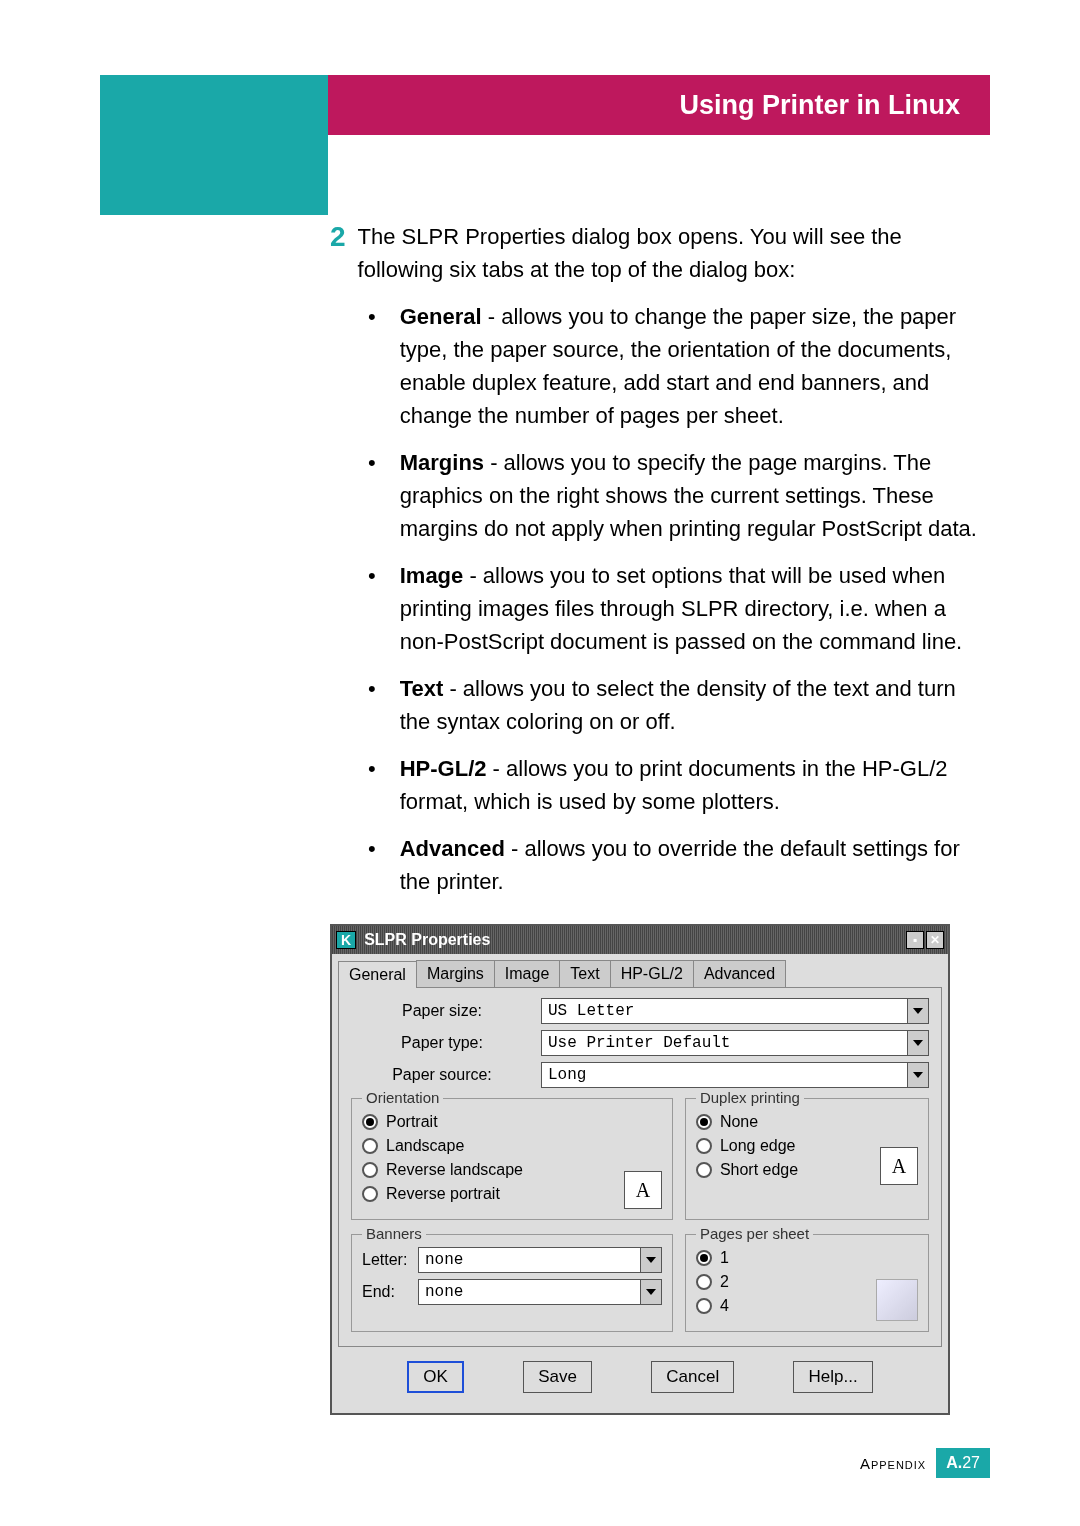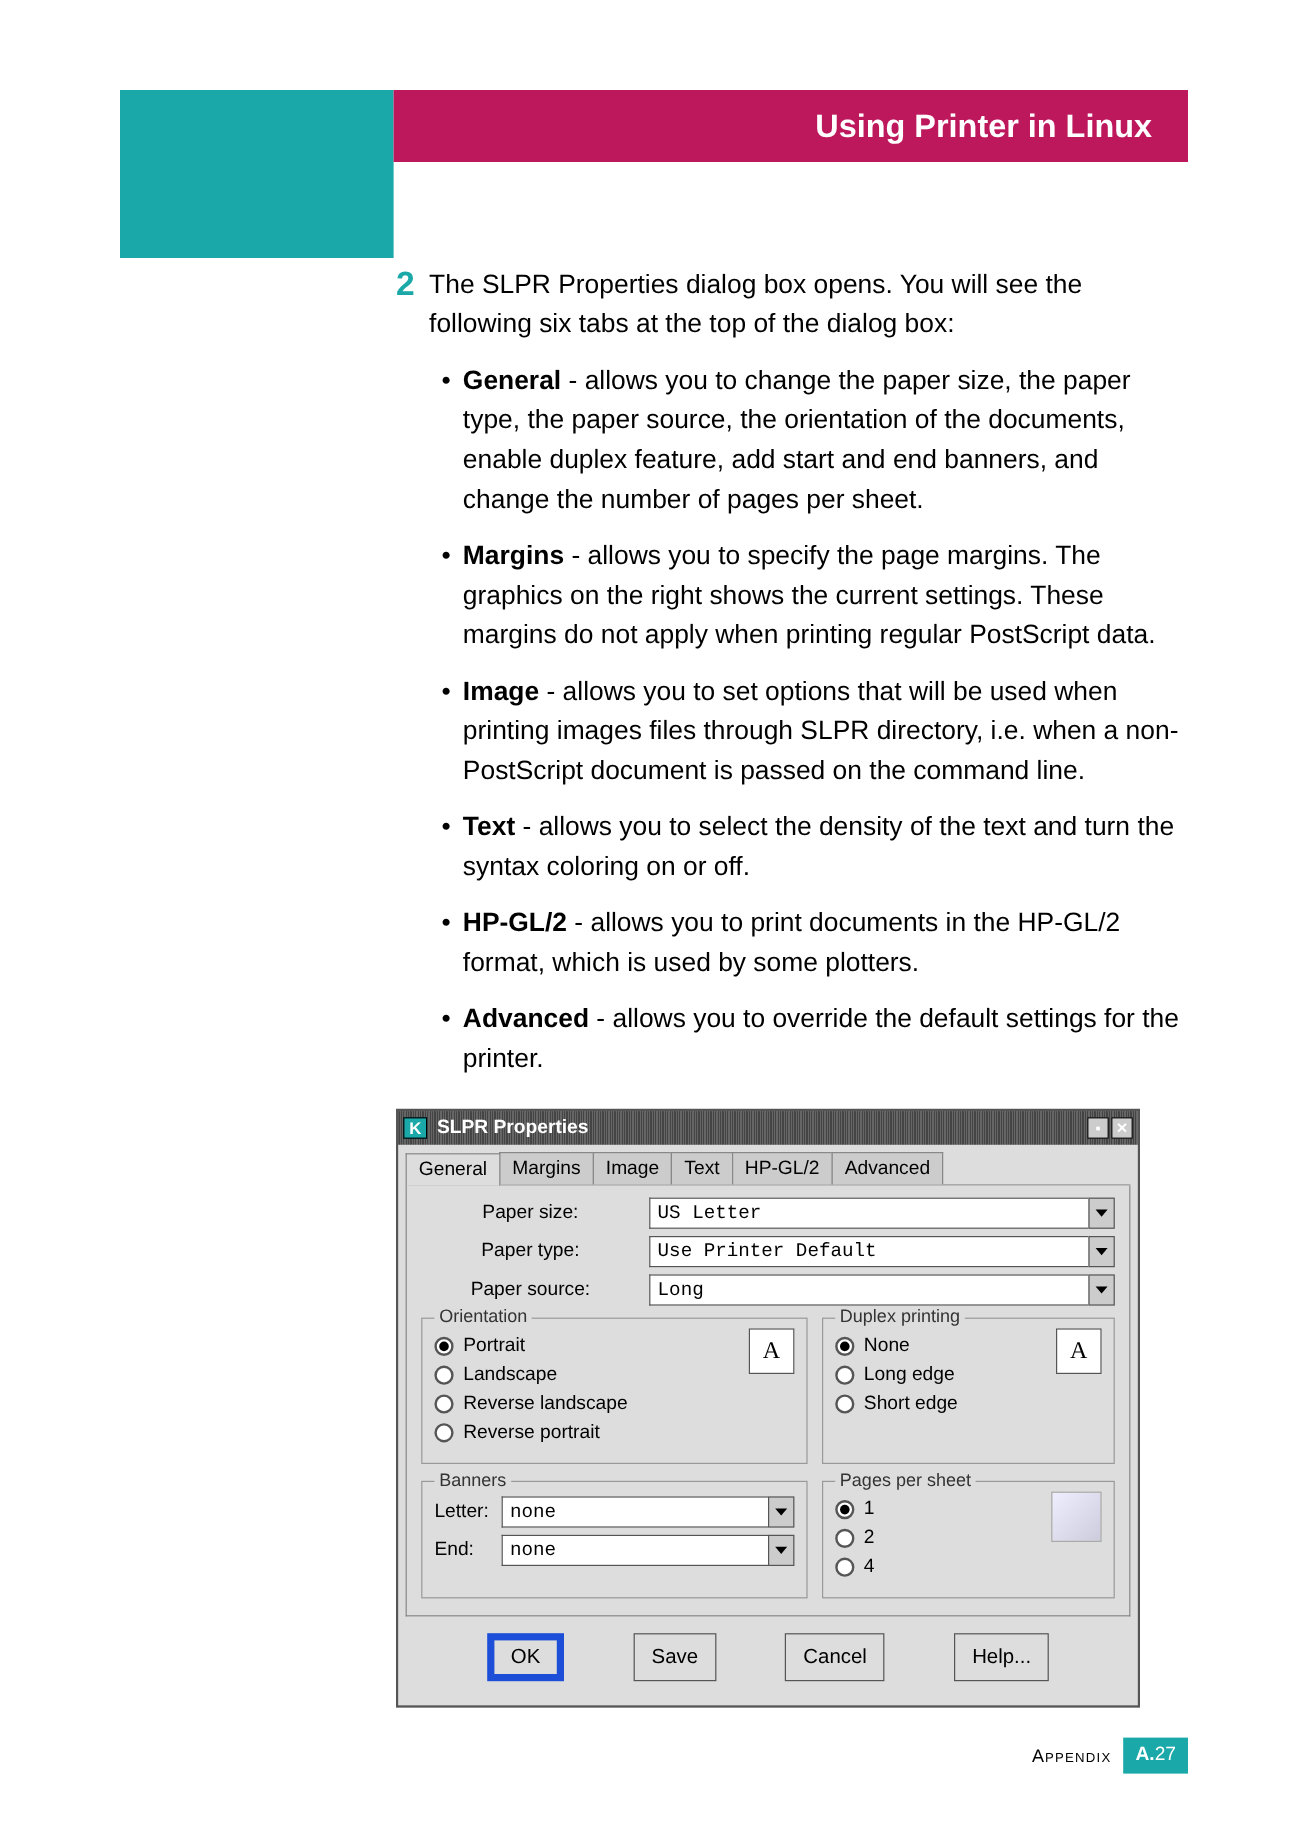--- a/index.html
+++ b/index.html
@@ -18,21 +18,21 @@
     .teal-bar-title { color: #fff; font-size: 27px; font-weight: bold; }
     .teal-sidebar { position: absolute; top: 135px; left: 100px; width: 228px; height: 80px; background: #1aa8a8; }
     
     .content { position: absolute; top: 220px; left: 330px; right: 90px; }
     .step-line { display: flex; align-items: flex-start; margin-bottom: 8px; }
     .step-number { color: #1aa8a8; font-size: 28px; font-weight: bold; margin-right: 12px; line-height: 1.2; }
     .body-text { font-size: 22px; line-height: 1.5; color: #000000; }
     .indent1 { margin-left: 38px; }
     .bullet { display: flex; margin-top: 14px; }
     .bullet .dot { font-size: 22px; margin-right: 10px; line-height: 1.5; }
-    .bullet .txt { font-size: 22px; line-height: 1.5; }
+    .bullet .txt { font-size: 22px; line-height: 1.5; margin-left: 14px; }
     .bold { font-weight: bold; }
     
     .dialog-wrap { margin-top: 26px; margin-left: 0px; }
     .dialog {
       width: 620px;
       border: 2px solid #555;
       background: #ddd;
       font-family: Arial, sans-serif;
     }
     .dialog-titlebar {
@@ -65,26 +65,26 @@
     .combo-btn { width: 22px; height: 26px; background: #ccc; border: 1px solid #555; display: flex; align-items: center; justify-content: center; }
     .tri-down { width: 0; height: 0; border-left: 5px solid transparent; border-right: 5px solid transparent; border-top: 6px solid #000; }
     
     .two-col { display: flex; gap: 12px; }
     .groupbox { flex: 1; border: 1px solid #999; padding: 8px 10px 10px 10px; margin-top: 4px; position: relative; }
     .groupbox .legend { position: absolute; top: -10px; left: 10px; background: #ddd; padding: 0 4px; font-size: 15px; color: #333; }
     .radio-row { display: flex; align-items: center; gap: 8px; margin: 6px 0; font-size: 16px; }
     .radio { width: 16px; height: 16px; border-radius: 50%; border: 2px solid #555; background: #fff; display: inline-flex; align-items: center; justify-content: center; }
     .radio.selected::after { content: ""; width: 8px; height: 8px; background: #000; border-radius: 50%; display: block; }
     .preview-box { width: 38px; height: 38px; border: 1px solid #555; background: #fff; display: flex; align-items: center; justify-content: center; font-size: 20px; font-family: serif; }
-    .orient-inner { display: flex; align-items: flex-start; gap: 16px; }
+    .orient-inner { display: flex; align-items: flex-end; gap: 16px; }
     .orient-left { flex: 1; }
     .pps-icon { width: 42px; height: 42px; border: 1px solid #aaa; background: linear-gradient(135deg, #eef 0%, #ccd 100%); display: inline-block; }
     
     .button-row { display: flex; justify-content: space-evenly; padding: 14px 10px; }
-    .dlg-btn { padding: 4px 14px; font-size: 17px; background: #ddd; border: 6px solid #1d4ed8; }
+    .dlg-btn { padding: 4px 14px; font-size: 17px; background: #ddd; border: 2px solid #1d4ed8; }
     .dlg-btn.normal { border: 1px solid #555; }
     
     .footer { position: absolute; bottom: 48px; right: 90px; display: flex; align-items: center; gap: 10px; }
     .footer-label { font-size: 15px; font-variant: small-caps; letter-spacing: 1px; }
     .footer-badge { background: #1aa8a8; color: #fff; padding: 6px 10px; font-size: 16px; font-weight: bold; }
     .footer-badge .thin { font-weight: normal; }
   </style>
 </head>
 <body>
 

